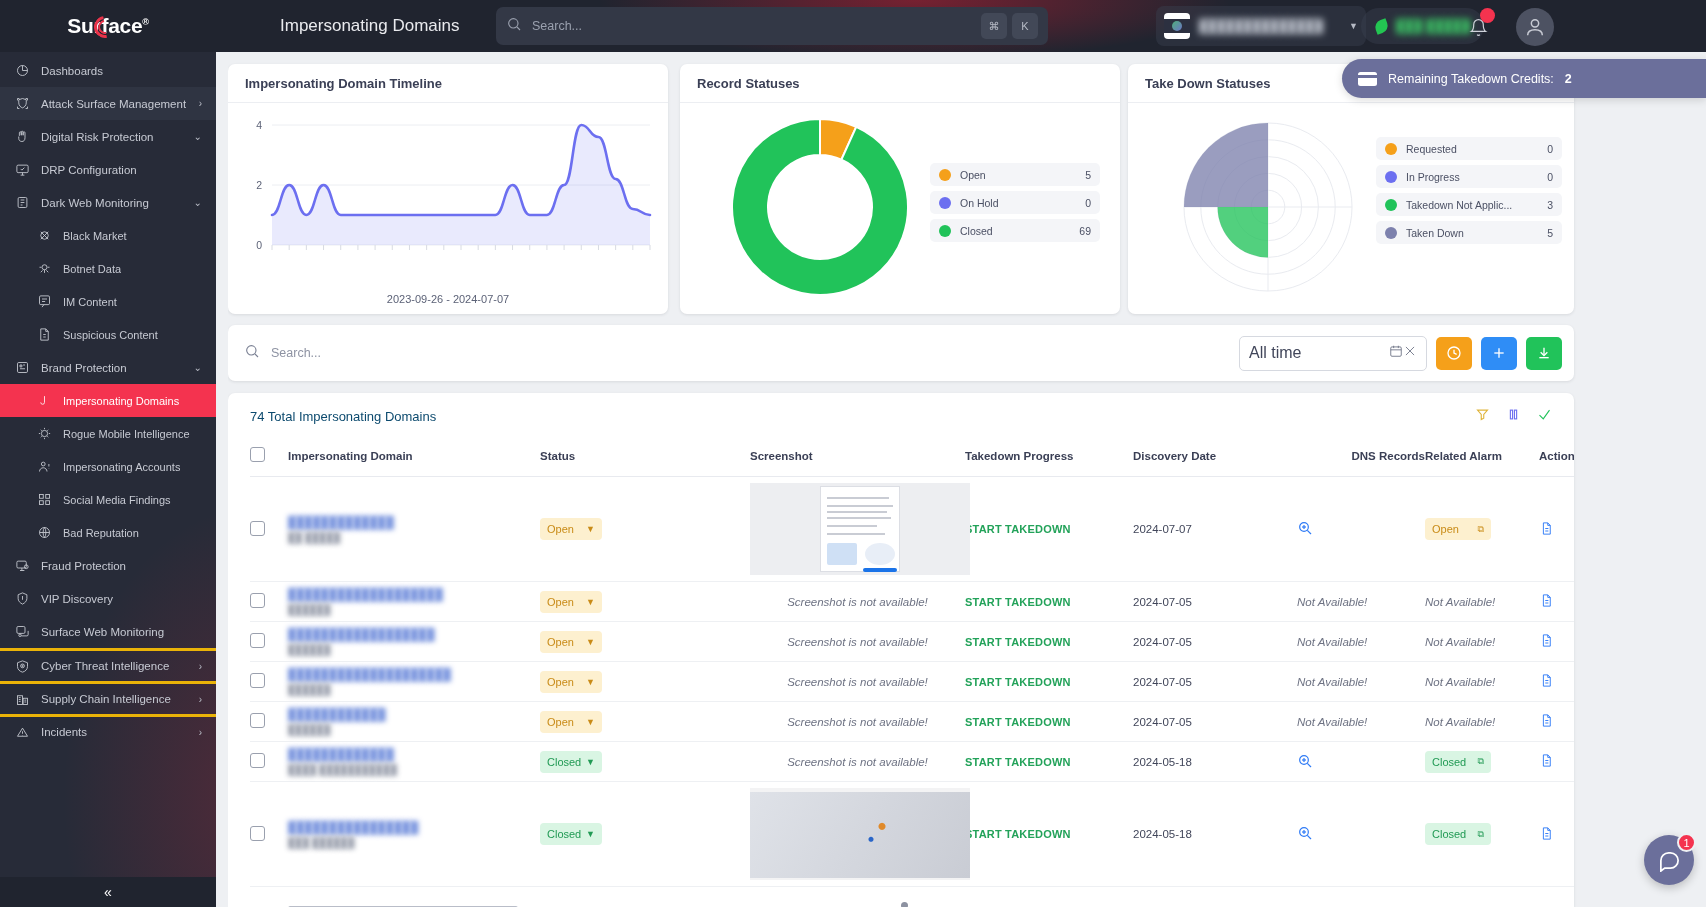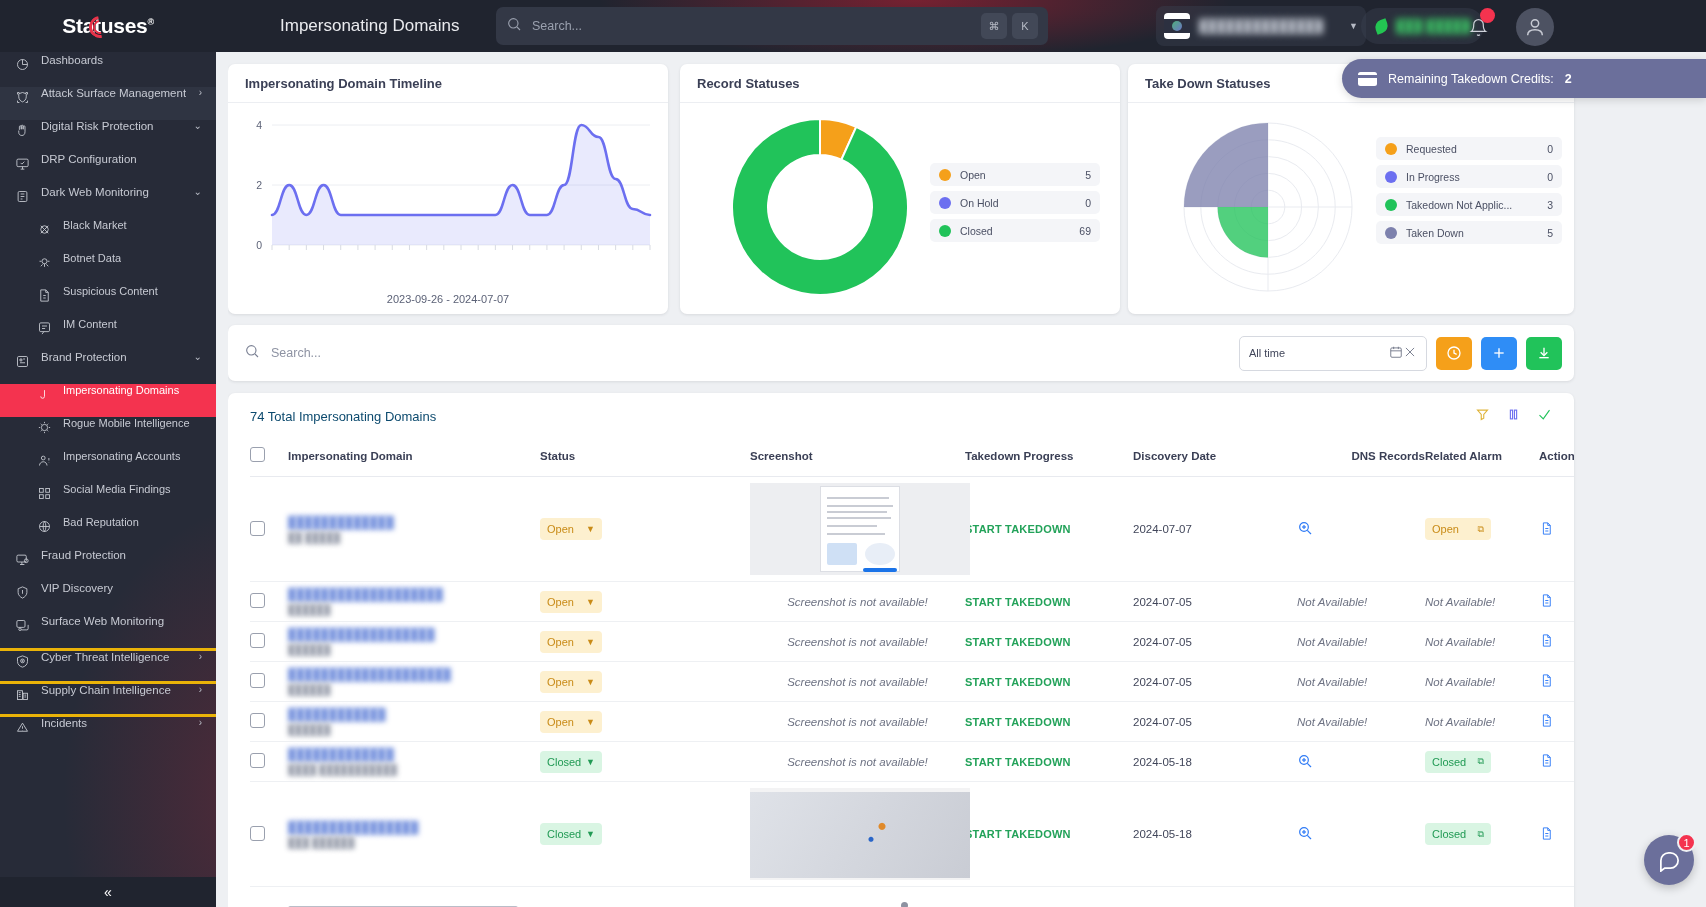--- a/index.html
+++ b/index.html
@@ -32,21 +32,21 @@
   .logo-arc2 {
     position: absolute; left: 31px; top: 6px; width: 14px; height: 14px;
     border: 2.5px solid #e8334a; border-radius: 50%;
     border-top-color: transparent; border-right-color: transparent;
     transform: rotate(35deg);
   }
   .logo-reg { font-size: 9px; vertical-align: super; color:#fff; }
 
   .nav { position: relative; z-index: 2; padding-top: 2px; }
   .nav-item {
-    display: flex; height: 33px;
+    display: flex; align-items: center; height: 33px;
     padding-left: 12px; font-size: 11.5px; color: #c7cad3;
     cursor: pointer; position: relative;
   }
   .nav-item.lvl1 { padding-left: 12px; }
   .nav-item.lvl2 { padding-left: 34px; font-size: 11px; }
   .nav-item.sep-top { border-top: 3px solid #eab308; }
   .nav-item.active {
     background: #f4334f; color: #fff; font-weight: 500;
   }
   .nav-item.hl { background: #2f3442; }
@@ -205,21 +205,21 @@
   }
   #filterbar .mag svg { width: 16px; height: 16px; stroke: #7b8194; fill:none; stroke-width:1.7; }
   #filterbar input.searchbox {
     flex: 1; border: none; outline: none; font-size: 12.5px; color: #41465a;
     margin-left: 11px; font-family: inherit; background: transparent;
   }
   #filterbar input.searchbox::placeholder { color: #8e93a3; }
   .daterange {
     width: 188px; height: 35px; border: 1px solid #d6d9e0; border-radius: 5px;
     display: flex; align-items: center; padding: 0 9px; 
-    font-size: 11px; color: #41465a;
+    font-size: 16px; color: #41465a;
   }
   .daterange .dr-label { flex: 1; }
   .dr-ico svg { width: 14px; height: 14px; stroke:#6b7183; fill:none; stroke-width:1.5; }
   .fb-btn {
     width: 36px; height: 33px; border-radius: 5px; margin-left: 9px;
     display: flex; align-items: center; justify-content: center; cursor: pointer;
   }
   .fb-btn svg { width: 16px; height: 16px; stroke: #fff; fill: none; stroke-width: 2; }
 
   
@@ -306,21 +306,21 @@
   }
 </style>
 </head>
 <body>
 
 <div id="sidebar">
   <div class="logo-wrap">
     <div class="logo-text">
       <span class="logo-arc"></span>
       <span class="logo-arc2"></span>
-      <span>Statuses</span><span class="logo-reg">®</span>
+      <span>Surface</span><span class="logo-reg">®</span>
     </div>
   </div>
   <div class="nav" id="nav">
       <div class="nav-item lvl1">
         <span class="nav-icon">
           <svg viewBox="0 0 24 24">
             <circle cx="12" cy="12" r="8"></circle>
             <path d="M12 4v8h8"></path>
           </svg>
         </span>
@@ -378,34 +378,34 @@
           <svg viewBox="0 0 24 24">
             <circle cx="12" cy="10" r="4"></circle>
             <path d="M6 18l3-3M18 18l-3-3M12 14v5M4 10h3M17 10h3"></path>
           </svg>
         </span>
         <span class="nav-label">Botnet Data</span>
       </div>
       <div class="nav-item lvl2">
         <span class="nav-icon">
           <svg viewBox="0 0 24 24">
+            <rect x="4" y="3" width="16" height="14" rx="2"></rect>
+            <path d="M8 21l3-4M8 8h8M8 12h5"></path>
+          </svg>
+        </span>
+        <span class="nav-label">IM Content</span>
+      </div>
+      <div class="nav-item lvl2">
+        <span class="nav-icon">
+          <svg viewBox="0 0 24 24">
             <path d="M6 3h8l4 4v14H6z"></path>
             <path d="M14 3v4h4M10 12h4M10 16h4"></path>
           </svg>
         </span>
         <span class="nav-label">Suspicious Content</span>
-      </div>
-      <div class="nav-item lvl2">
-        <span class="nav-icon">
-          <svg viewBox="0 0 24 24">
-            <rect x="4" y="3" width="16" height="14" rx="2"></rect>
-            <path d="M8 21l3-4M8 8h8M8 12h5"></path>
-          </svg>
-        </span>
-        <span class="nav-label">IM Content</span>
       </div>
       <div class="nav-item lvl1">
         <span class="nav-icon">
           <svg viewBox="0 0 24 24">
             <rect x="4" y="4" width="16" height="16" rx="2"></rect>
             <path d="M8 8h3v3H8zM8 14h8M13 8h3"></path>
           </svg>
         </span>
         <span class="nav-label">Brand Protection</span>
         <span class="nav-chev">⌄</span>

